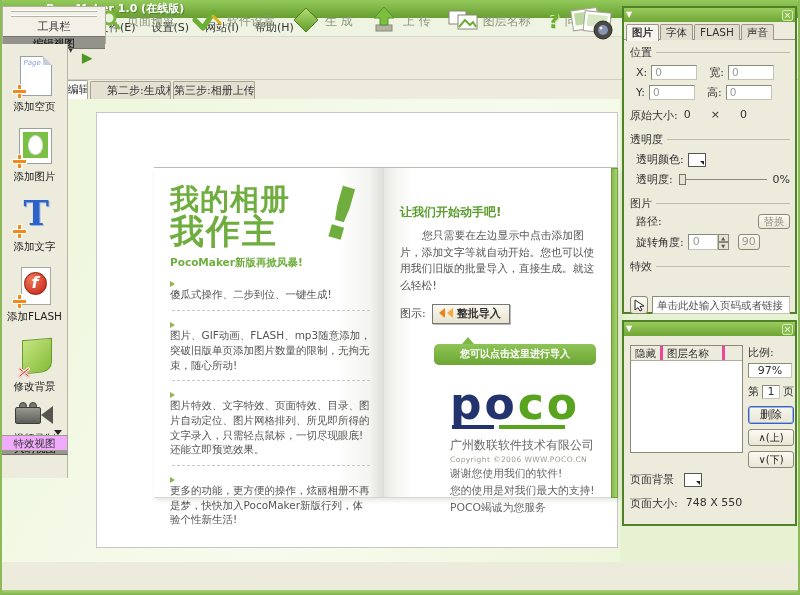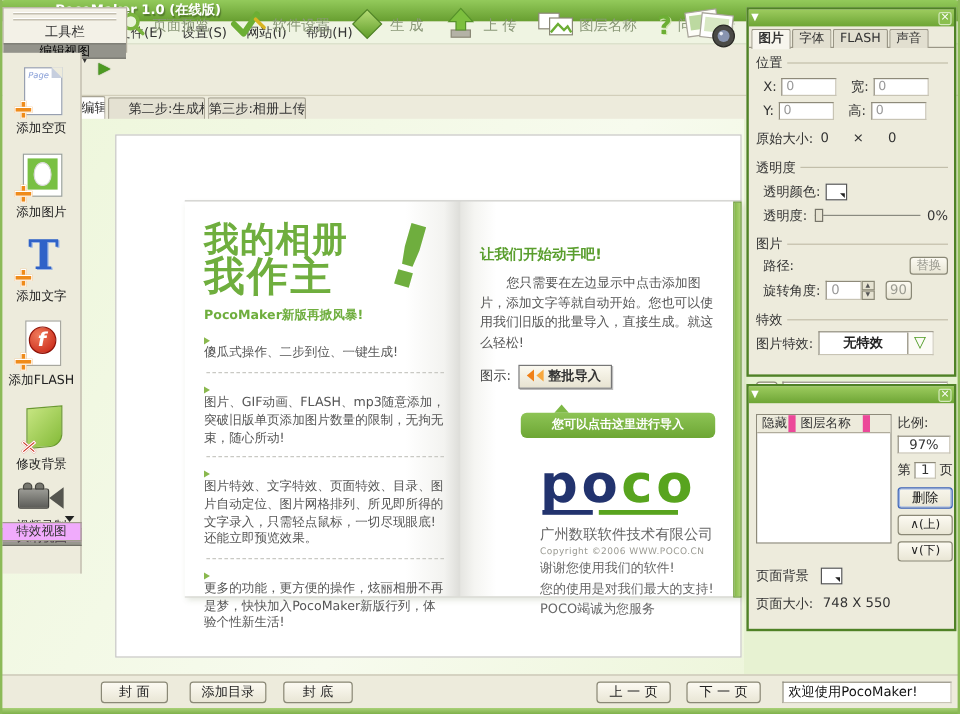--- a/index.html
+++ b/index.html
@@ -141,21 +141,21 @@
   #effect-combo .val{flex:1;line-height:18px;text-align:center;font-weight:bold;color:#222;}
   #effect-combo .dd{width:21px;border-left:1px solid #8e8a7a;text-align:center;line-height:18px;color:#4d9a22;font-size:13px;background:#fcfbf6;}
   #link-row{margin-top:22px;display:flex;align-items:center;gap:4px;}
   #cursor-btn{width:18px;height:18px;display:flex;align-items:center;justify-content:center;}
   #link-input{flex:1;height:18px;line-height:16px;padding-left:4px;color:#555;font-size:10.5px;}
 
   #layers-panel{left:622px;top:320px;width:175px;height:206px;}
   #lp-body{position:relative;height:190px;}
   #layer-list{position:absolute;left:6px;top:9px;width:113px;height:108px;background:#fff;border:1px solid #8e8a7a;}
   #layer-head{display:flex;height:15px;background:#edebdc;border-bottom:1px solid #b0ac9c;}
-  #layer-head .hc{line-height:14px;padding-left:4px;border-right:6px solid #ec4899;color:#333;font-size:10.5px;}
+  #layer-head .hc{line-height:14px;padding-left:4px;border-right:3px solid #ec4899;color:#333;font-size:10.5px;}
   #hc-hide{width:32px;}
   #hc-name{width:62px;}
   #lp-right{position:absolute;left:124px;top:9px;width:48px;}
   #scale-label{color:#333;}
   #scale-box{margin-top:3px;width:44px;height:15px;line-height:13px;text-align:center;color:#333;}
   #page-row{margin-top:6px;display:flex;align-items:center;gap:3px;color:#333;}
   #page-num{width:18px;height:14px;line-height:12px;text-align:center;}
   #delete-btn{margin-top:7px;width:46px;height:18px;line-height:16px;border:1px solid #3a62b8;box-shadow:inset 0 0 0 1px #9ab4e8;background:linear-gradient(#f8f6ec,#e9e6d5);border-radius:3px;text-align:center;}
   #up-btn,#down-btn{margin-top:5px;width:46px;height:17px;line-height:15px;font-size:10px;}
   #pagebg-row{position:absolute;left:6px;top:136px;display:flex;align-items:flex-end;gap:10px;color:#333;}
@@ -472,27 +472,20 @@
             <div>▲</div>
             <div>▼</div>
           </span>
         </span>
         <span class="xbtn dimb" id="rot90-btn">90</span>
       </div>
       <div class="grp" style="margin-top:9px;">
           <span>特效</span>
           <span class="rule"></span>
         </div>
-      <div class="prow" style="margin-top:2px;">
-        <span>图片特效:</span>
-        <span class="sunken" id="effect-combo">
-          <span class="val">无特效</span>
-          <span class="dd">▽</span>
-        </span>
-      </div>
       <div id="link-row">
         <span class="xbtn" id="cursor-btn">
           <svg width="11" height="13" viewBox="0 0 11 13">
               <polygon points="1,1 1,11 4,8.5 6,12 8,11 6,7.5 10,7" fill="#fff" stroke="#222" stroke-width="1"></polygon>
             </svg>
         </span>
         <span class="sunken" id="link-input">单击此处输入页码或者链接</span>
       </div>
     </div>
   </div>
@@ -525,25 +518,17 @@
         <span>页面背景</span>
         <span class="swatch"></span>
       </div>
       <div id="pagesize-row">
         <span>页面大小:</span>
         <span>748 X 550</span>
       </div>
     </div>
   </div>
 
-  <div class="abs" id="bottombar">
-    <div class="bbtn xbtn" id="btn-cover">封 面</div>
-    <div class="bbtn xbtn" id="btn-toc">添加目录</div>
-    <div class="bbtn xbtn" id="btn-back">封 底</div>
-    <div class="bbtn xbtn" id="btn-prev">上 一 页</div>
-    <div class="bbtn xbtn" id="btn-next">下 一 页</div>
-    <div class="sunken" id="statusbox">欢迎使用PocoMaker!</div>
-  </div>
 
   <div class="abs" id="bottom-strip"></div>
   <div class="abs" id="frame-left"></div>
   <div class="abs" id="frame-right"></div>
 </div>
 
 </body></html>

